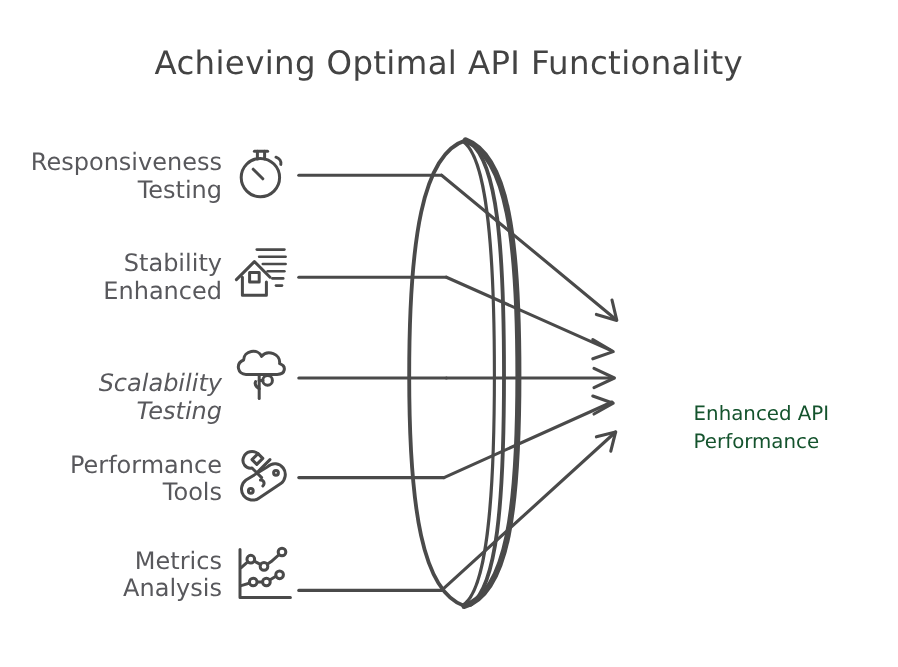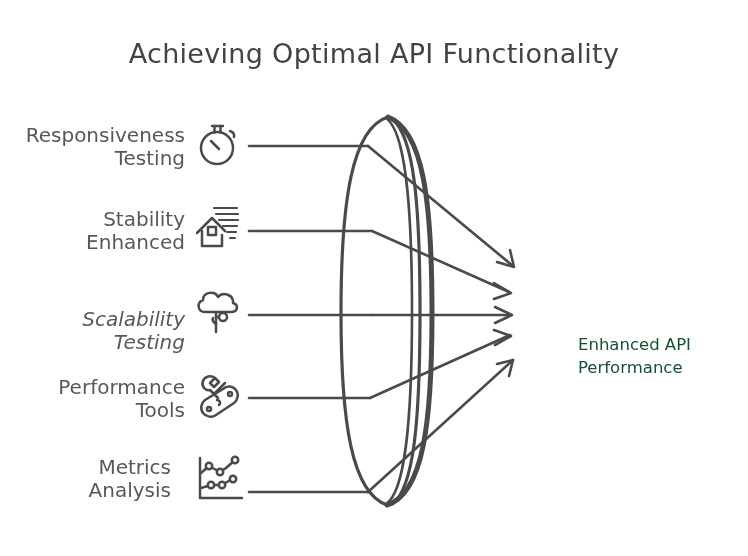--- a/index.html
+++ b/index.html
@@ -39,21 +39,21 @@
     font-size: 20px;
     line-height: 23px;
     color: #58585c;
     width: 170px;
     white-space: pre-line;
   }
   .label-1 { left: 15px;  top: 124px; }
   .label-2 { left: 15px;  top: 208px; }
   .label-3 { left: 15px;  top: 308px; font-style: italic; }
   .label-4 { left: 15px;  top: 376px; }
-  .label-5 { left: 1px;  top: 456px; }
+  .label-5 { left: 15px;  top: 456px; }
 
   .icon-box {
     position: absolute;
     width: 54px;
     height: 54px;
   }
   .icon-1 { left: 192px; top: 117px; }
   .icon-2 { left: 192px; top: 201px; }
   .icon-3 { left: 192px; top: 286px; }
   .icon-4 { left: 192px; top: 370px; }

